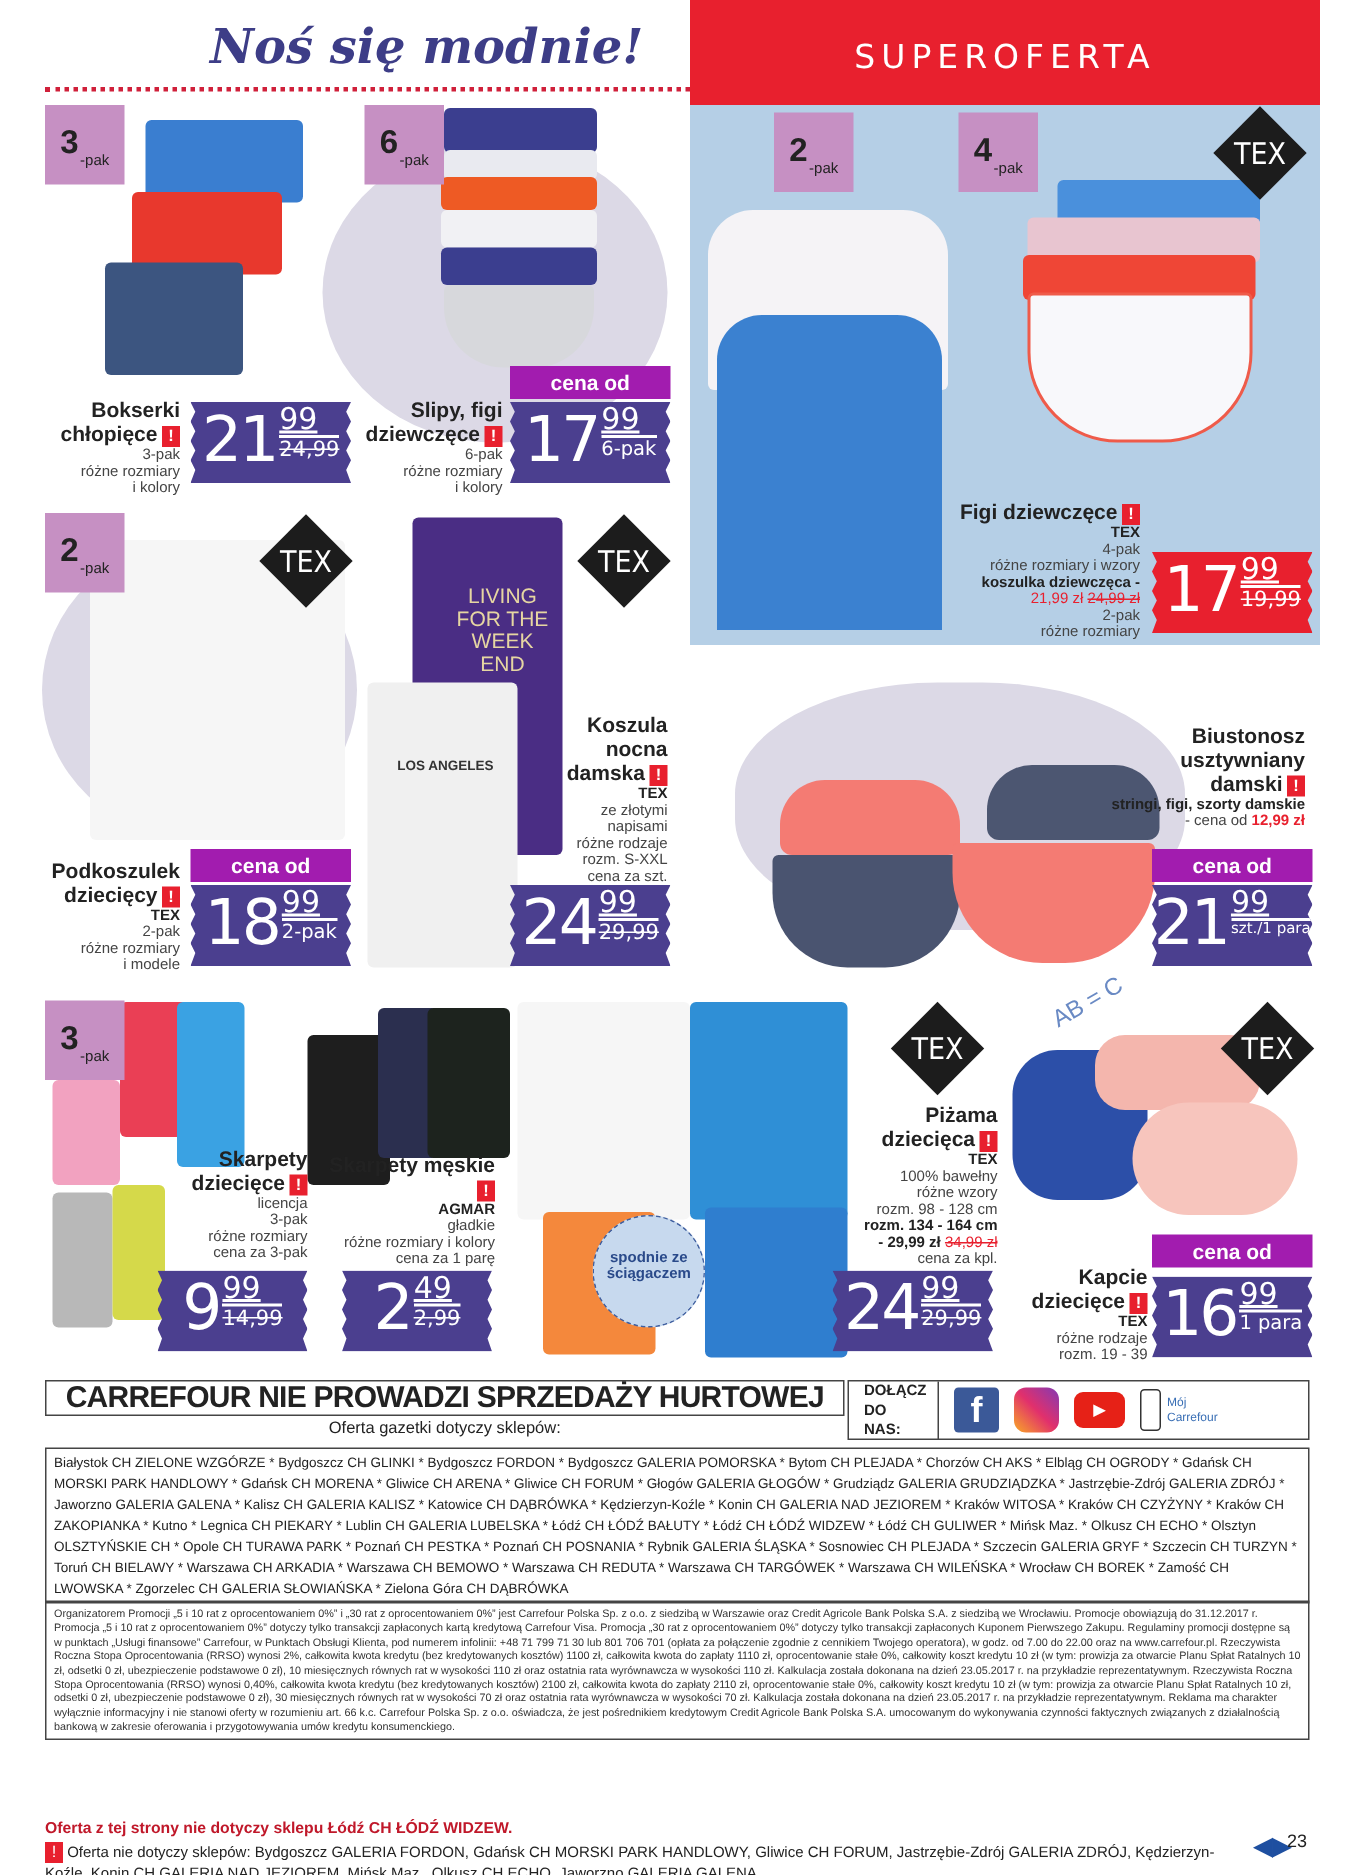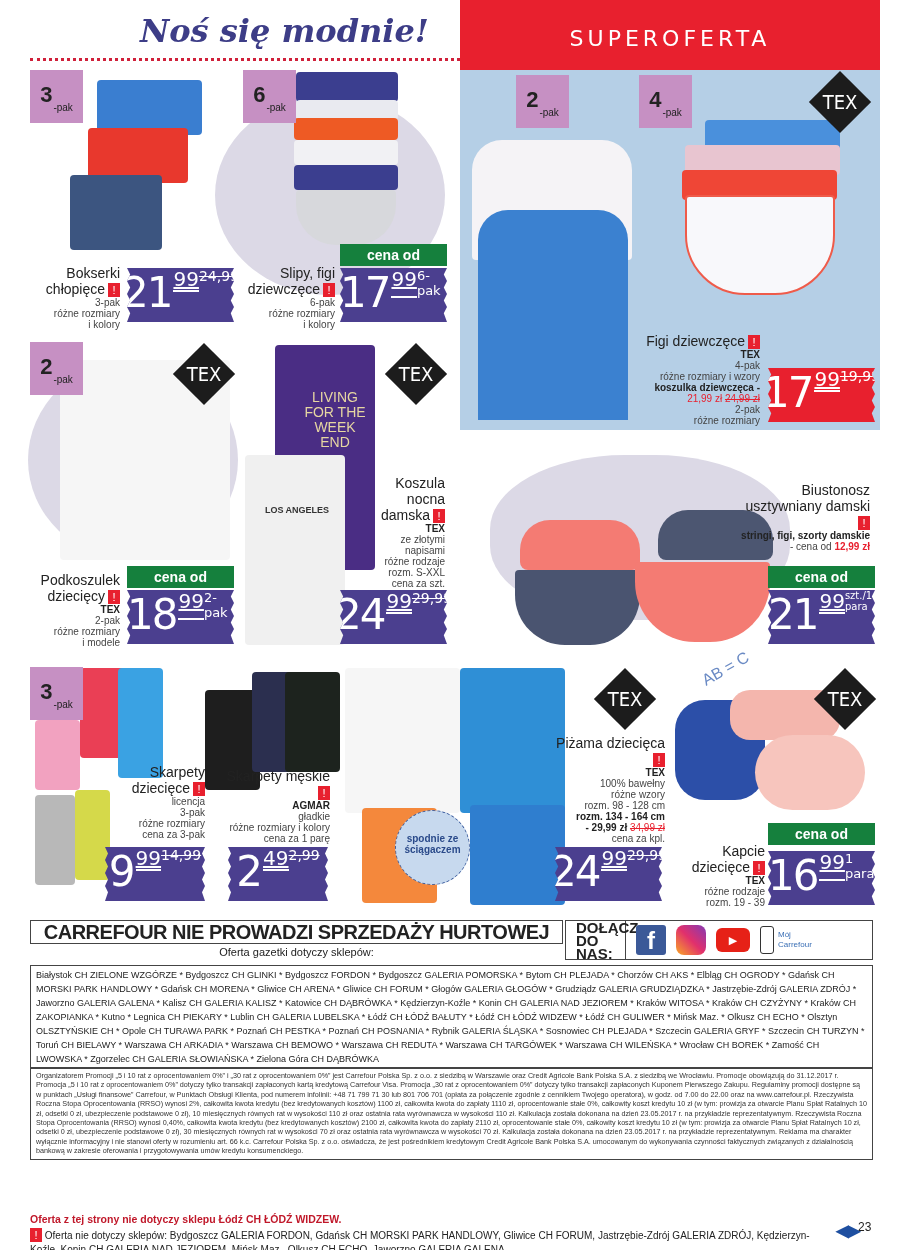--- a/index.html
+++ b/index.html
@@ -9,27 +9,27 @@
 .dots{left:30px;top:58px;width:430px;border-top:3px dotted #d0203a}
 .super{left:460px;top:0;width:420px;height:70px;background:#e8202e;color:#fff;font-size:22px;letter-spacing:4px;text-align:center;line-height:78px;font-family:"DejaVu Sans",sans-serif}
 .bluebg{left:460px;top:70px;width:420px;height:360px;background:#b5cfe6}
 .pak{background:#c690c3;width:53px;height:53px;display:flex;align-items:flex-start;justify-content:center;padding-top:12px;font-weight:bold}
 .pak b{font-size:22px;color:#222}.pak small{font-size:10px;font-weight:normal;margin-left:1px;margin-top:20px}
 .tex{width:44px;height:44px;background:#1c1c1c;transform:rotate(45deg)}
 .texl{width:62px;text-align:center;color:#fff;font-family:"DejaVu Sans Condensed","DejaVu Sans",sans-serif;font-size:20px}
 .blob{background:#dcd9e6;border-radius:50%}
 .tag{background:#4b3f8f;color:#fff;height:54px;display:flex;align-items:flex-start;justify-content:center;clip-path:polygon(0 0,100% 0,97% 12%,100% 24%,97% 36%,100% 48%,97% 60%,100% 72%,97% 84%,100% 100%,0 100%,3% 84%,0 72%,3% 60%,0 48%,3% 36%,0 24%,3% 12%)}
 .tag .big{font-size:42px;font-family:"DejaVu Sans",sans-serif;letter-spacing:-2px}
-.tag .sm{display:flex;flex-direction:row;margin-left:2px;font-family:"DejaVu Sans",sans-serif}
+.tag .sm{display:flex;flex-direction:column;margin-left:2px;font-family:"DejaVu Sans",sans-serif}
 .tag .cents{font-size:20px;border-bottom:2px solid #fff;line-height:22px;text-decoration:underline}
 .tag .old{font-size:14px;text-decoration:line-through;text-align:center}
 .tag .unit{font-size:13px}
 .red .tag,.tag.redt{background:#e8202e}
-.cena{background:#15803d;color:#fff;font-weight:bold;font-size:14px;height:22px;text-align:center;line-height:22px}
-.pname{text-align:right;font-weight:normal;font-size:14px;line-height:16px;color:#222}
+.cena{background:#a21caf;color:#fff;font-weight:bold;font-size:14px;height:22px;text-align:center;line-height:22px}
+.pname{text-align:right;font-weight:bold;font-size:14px;line-height:16px;color:#222}
 .excl{display:inline-block;background:#e8202e;color:#fff;width:12px;height:14px;font-size:11px;text-align:center;line-height:14px}
 .pdesc{text-align:right;font-size:10px;line-height:11px;color:#444}
 .pdesc b{color:#222}
 .prod{border-radius:4px}
 .banner{left:30px;top:920px;width:533px;height:24px;border:1px solid #444;font-weight:bold;font-size:20px;text-align:center;line-height:22px;letter-spacing:-0.5px}
 .join{left:565px;top:920px;width:308px;height:40px;border:1px solid #444;display:flex;align-items:center;padding-left:10px;gap:10px}
 .stores{left:30px;top:965px;width:843px;border:1px solid #444;font-size:9px;line-height:14px;padding:2px 5px}
 .legal{left:30px;top:1067px;width:843px;border:1px solid #444;font-size:7.2px;line-height:9.4px;padding:3px 5px;color:#333}
 .footred{left:30px;top:1213px;font-weight:bold;color:#c0182a;font-size:10.5px}
 .footnote{left:30px;top:1228px;font-size:10px;width:790px;line-height:14px}
@@ -287,21 +287,21 @@
     <span class="big">16</span>
     <span class="sm">
       <span class="cents">99</span>
       <span class="unit">1 para</span>
     </span>
   </div>
 
 <div class="abs banner">CARREFOUR NIE PROWADZI SPRZEDAŻY HURTOWEJ</div>
 <div class="abs" style="left:30px;top:946px;width:533px;text-align:center;font-size:11px">Oferta gazetki dotyczy sklepów:</div>
 <div class="abs join">
-  <div style="font-weight:bold;font-size:15px;width:50px;line-height:13px;border-right:1px solid #444;padding-right:18px">DOŁĄCZ DO NAS:</div>
+  <div style="font-weight:bold;font-size:10px;width:50px;line-height:13px;border-right:1px solid #444;padding-right:18px">DOŁĄCZ DO NAS:</div>
   <div style="width:30px;height:30px;background:#3b5998;color:#fff;font-weight:bold;font-size:24px;text-align:center;line-height:32px;border-radius:3px">f</div>
   <div style="width:30px;height:30px;border-radius:8px;background:linear-gradient(45deg,#f9a825,#e1306c,#833ab4)"></div>
   <div style="width:34px;height:24px;border-radius:6px;background:#e62117;color:#fff;font-size:11px;text-align:center;line-height:24px">▶</div>
   <div style="display:flex;align-items:center;gap:4px">
       <div style="width:14px;height:28px;border:1.5px solid #333;border-radius:3px"></div>
       <span style="font-size:8px;color:#3a6fb5;width:34px;line-height:10px">Mój Carrefour</span>
     </div>
 </div>
 
 <div class="abs stores">Białystok CH ZIELONE WZGÓRZE * Bydgoszcz CH GLINKI * Bydgoszcz FORDON * Bydgoszcz GALERIA POMORSKA * Bytom CH PLEJADA * Chorzów CH AKS * Elbląg CH OGRODY * Gdańsk CH MORSKI PARK HANDLOWY * Gdańsk CH MORENA * Gliwice CH ARENA * Gliwice CH FORUM * Głogów GALERIA GŁOGÓW * Grudziądz GALERIA GRUDZIĄDZKA * Jastrzębie-Zdrój GALERIA ZDRÓJ * Jaworzno GALERIA GALENA * Kalisz CH GALERIA KALISZ * Katowice CH DĄBRÓWKA * Kędzierzyn-Koźle * Konin CH GALERIA NAD JEZIOREM * Kraków WITOSA * Kraków CH CZYŻYNY * Kraków CH ZAKOPIANKA * Kutno * Legnica CH PIEKARY * Lublin CH GALERIA LUBELSKA * Łódź CH ŁÓDŹ BAŁUTY * Łódź CH ŁÓDŹ WIDZEW * Łódź CH GULIWER * Mińsk Maz. * Olkusz CH ECHO * Olsztyn OLSZTYŃSKIE CH * Opole CH TURAWA PARK * Poznań CH PESTKA * Poznań CH POSNANIA * Rybnik GALERIA ŚLĄSKA * Sosnowiec CH PLEJADA * Szczecin GALERIA GRYF * Szczecin CH TURZYN * Toruń CH BIELAWY * Warszawa CH ARKADIA * Warszawa CH BEMOWO * Warszawa CH REDUTA * Warszawa CH TARGÓWEK * Warszawa CH WILEŃSKA * Wrocław CH BOREK * Zamość CH LWOWSKA * Zgorzelec CH GALERIA SŁOWIAŃSKA * Zielona Góra CH DĄBRÓWKA</div>

